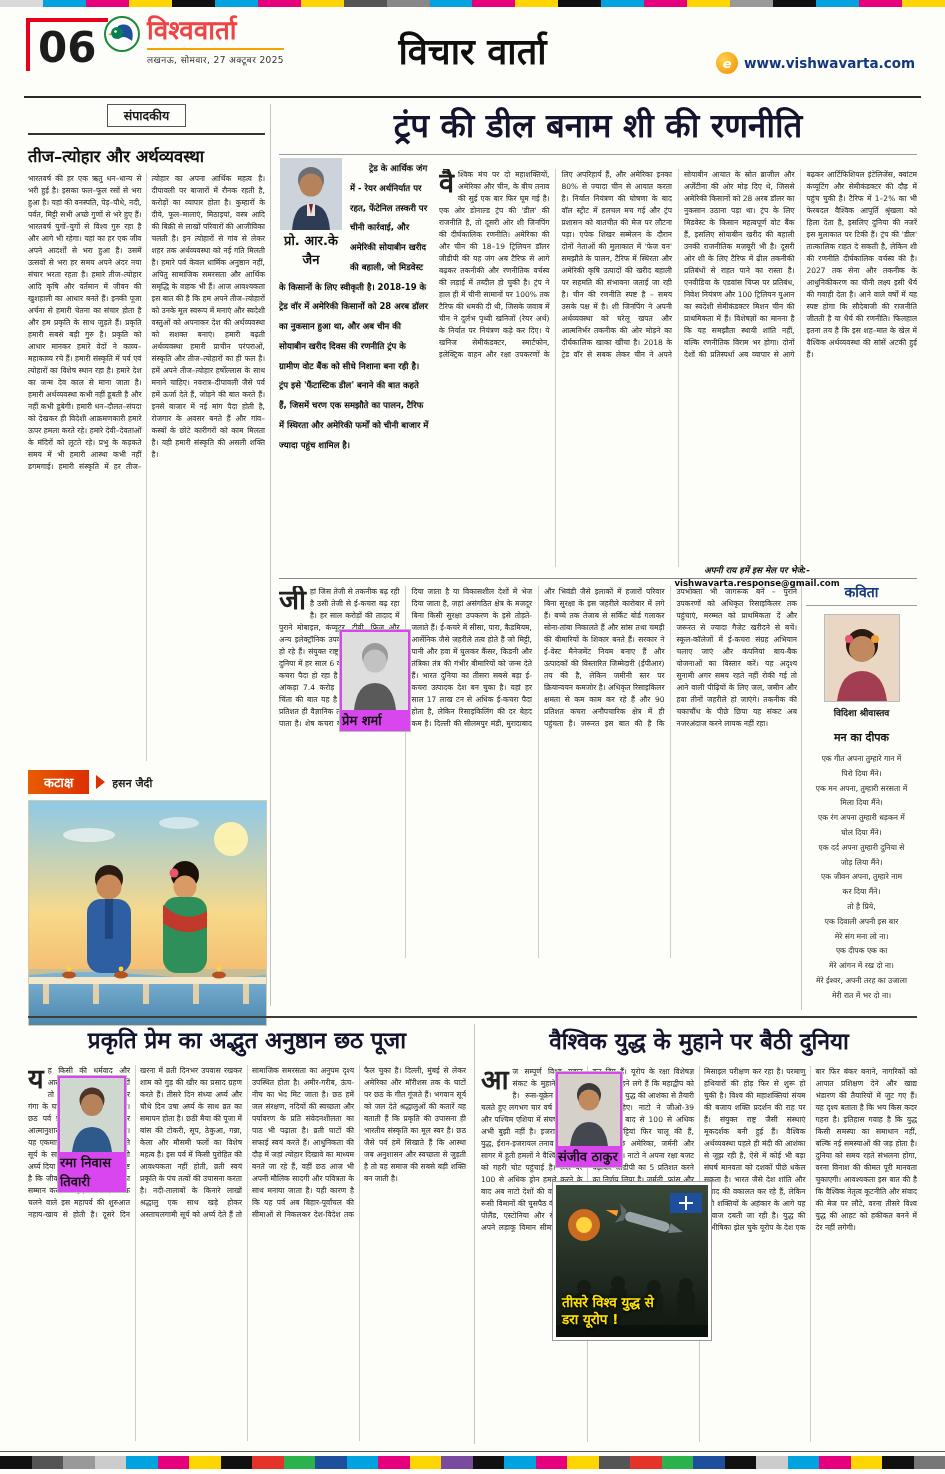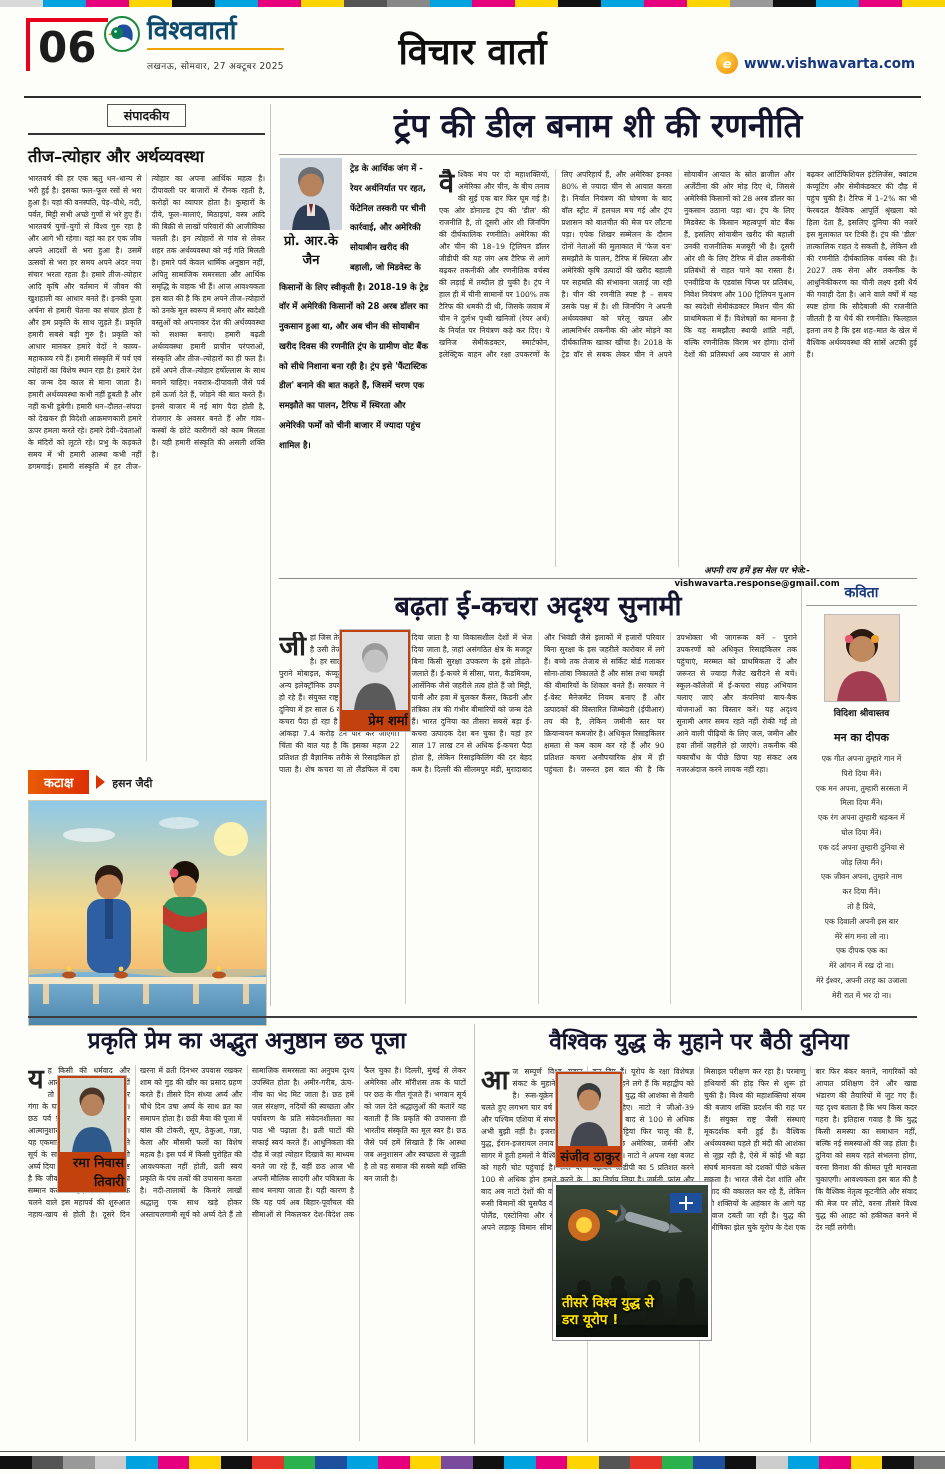--- a/index.html
+++ b/index.html
@@ -8,22 +8,22 @@
   
   .regbar{position:absolute;left:0;right:0;display:flex;}
   .regbar.top{top:0;height:7px;}
   .regbar.bottom{bottom:5px;height:13px;}
   .regbar i{flex:1;display:block;}
   
   .pageno{position:absolute;left:26px;top:18px;font-size:42px;font-weight:bold;color:#1c1c1c;
           line-height:1;padding:5px 12px 2px 8px;border-top:4px solid #e8001c;border-left:4px solid #e8001c;}
   .brand{position:absolute;left:104px;top:16px;display:flex;gap:7px;align-items:flex-start;}
   .peacock svg{width:36px;height:36px;display:block;}
-  .masthead{font-size:26px;font-weight:bold;color:#0c4a6e;line-height:1.1;}
-  .dateline{font-size:9px;color:#333;margin-top:3px;border-top:2px solid #f0a500;padding-top:9px;letter-spacing:.4px;}
+  .masthead{font-size:26px;font-weight:bold;color:#ef4444;line-height:1.1;}
+  .dateline{font-size:9px;color:#333;margin-top:3px;border-top:2px solid #f0a500;padding-top:3px;letter-spacing:.4px;}
   .edition-title{position:absolute;top:26px;left:300px;right:300px;text-align:center;font-size:36px;font-weight:bold;color:#0f0f0f;}
   .website{position:absolute;right:30px;top:52px;font-size:13.5px;font-weight:bold;color:#15377e;display:flex;align-items:center;gap:6px;}
   .elogo{width:22px;height:22px;border-radius:50%;background:radial-gradient(circle at 35% 35%,#ffd34d,#f08c00);
          color:#fff;font-weight:bold;display:flex;align-items:center;justify-content:center;font-size:13px;font-style:italic;}
   .header-rule{position:absolute;left:24px;right:24px;top:96px;border-top:2px solid #2a2a2a;box-shadow:0 3px 0 -2px #999;}
   
   .bodytext{font-size:7.5px;line-height:1.6;text-align:justify;color:#1c1c1c;overflow:hidden;}
   .dropcap::first-letter{font-size:27px;font-weight:bold;float:left;line-height:.95;padding:1px 4px 0 0;color:#222;}
   .vdiv{position:absolute;width:1px;background:#c2c2c2;}
   .vdiv-left{left:270px;top:104px;height:902px;}
@@ -46,30 +46,30 @@
   .kk-author{font-size:11px;font-weight:bold;color:#222;}
   .kk-art svg{width:237px;height:224px;display:block;border:1px solid #d8c9a8;}
   
   .lead{position:absolute;left:279px;top:102px;width:638px;}
   .lead h1{margin:0;text-align:center;font-size:33px;color:#14142f;}
   .lead-rule{border-top:1px solid #999;margin:7px 0 0;}
   .lead-intro{position:absolute;left:0;top:54px;width:150px;height:410px;overflow:hidden;}
   .lead-photobox{float:left;width:64px;margin:2px 7px 3px 0;text-align:center;}
   .lead-photobox svg{width:62px;height:72px;display:block;margin:0 auto;}
   .author-caption{font-size:13px;font-weight:bold;margin-top:2px;color:#111;}
-  .lead-intro-text{font-size:8.5px;font-weight:bold;line-height:1.62;text-align:justify;color:#101010;}
+  .lead-intro-text{font-size:8.5px;font-weight:bold;line-height:1.62;text-align:justify;color:#101010;margin-left:19px;}
   .lead-body{position:absolute;left:160px;top:67px;width:478px;height:398px;column-count:4;column-gap:12px;column-rule:1px solid #ccc;}
   .feedback{position:absolute;left:318px;top:462px;width:320px;text-align:center;font-size:8.6px;font-weight:bold;font-style:italic;color:#101010;line-height:1.5;}
   .feedback .email{font-style:normal;display:block;}
   
   .ewaste{position:absolute;left:279px;top:586px;width:518px;}
   .ewaste h2{margin:0 0 9px;text-align:center;font-size:27px;color:#14142f;}
   .ew-body{height:372px;column-count:4;column-gap:12px;column-rule:1px solid #ccc;}
   
-  .inset{position:absolute;background:#c2410c;padding:2px;text-align:right;box-shadow:0 0 0 1px #bbb;}
+  .inset{position:absolute;background:#d946ef;padding:2px;text-align:left;box-shadow:0 0 0 1px #bbb;}
   .inset svg{display:block;}
   .ew-photo{left:340px;top:630px;width:66px;}
   .ew-photo svg{width:66px;height:78px;}
   .ch-photo{left:58px;top:1076px;width:64px;}
   .ch-photo svg{width:64px;height:74px;}
   .war-photo{left:556px;top:1072px;width:62px;}
   .war-photo svg{width:62px;height:72px;}
   
   .poem{position:absolute;left:806px;top:582px;width:111px;text-align:center;}
   .poem-label{font-size:14px;font-weight:bold;color:#15377e;border-bottom:1px solid #999;padding-bottom:4px;margin-bottom:9px;}
@@ -225,21 +225,20 @@
     <div class="lead-body bodytext dropcap">वैश्विक मंच पर दो महाशक्तियों, अमेरिका और चीन, के बीच तनाव की सुई एक बार फिर घूम गई है। एक ओर डोनाल्ड ट्रंप की 'डील' की राजनीति है, तो दूसरी ओर शी जिनपिंग की दीर्घकालिक रणनीति। अमेरिका की और चीन की 18–19 ट्रिलियन डॉलर जीडीपी की यह जंग अब टैरिफ से आगे बढ़कर तकनीकी और रणनीतिक वर्चस्व की लड़ाई में तब्दील हो चुकी है। ट्रंप ने हाल ही में चीनी सामानों पर 100% तक टैरिफ की धमकी दी थी, जिसके जवाब में चीन ने दुर्लभ पृथ्वी खनिजों (रेयर अर्थ) के निर्यात पर नियंत्रण कड़े कर दिए। ये खनिज सेमीकंडक्टर, स्मार्टफोन, इलेक्ट्रिक वाहन और रक्षा उपकरणों के लिए अपरिहार्य हैं, और अमेरिका इनका 80% से ज्यादा चीन से आयात करता है। निर्यात नियंत्रण की घोषणा के बाद वॉल स्ट्रीट में हलचल मच गई और ट्रंप प्रशासन को बातचीत की मेज पर लौटना पड़ा। एपेक शिखर सम्मेलन के दौरान दोनों नेताओं की मुलाकात में 'फेज वन' समझौते के पालन, टैरिफ में स्थिरता और अमेरिकी कृषि उत्पादों की खरीद बहाली पर सहमति की संभावना जताई जा रही है। चीन की रणनीति स्पष्ट है – समय उसके पक्ष में है। शी जिनपिंग ने अपनी अर्थव्यवस्था को घरेलू खपत और आत्मनिर्भर तकनीक की ओर मोड़ने का दीर्घकालिक खाका खींचा है। 2018 के ट्रेड वॉर से सबक लेकर चीन ने अपने सोयाबीन आयात के स्रोत ब्राजील और अर्जेंटीना की ओर मोड़ दिए थे, जिससे अमेरिकी किसानों को 28 अरब डॉलर का नुकसान उठाना पड़ा था। ट्रंप के लिए मिडवेस्ट के किसान महत्वपूर्ण वोट बैंक हैं, इसलिए सोयाबीन खरीद की बहाली उनकी राजनीतिक मजबूरी भी है। दूसरी ओर शी के लिए टैरिफ में ढील तकनीकी प्रतिबंधों से राहत पाने का रास्ता है। एनवीडिया के एडवांस चिप्स पर प्रतिबंध, निवेश नियंत्रण और 100 ट्रिलियन युआन का स्वदेशी सेमीकंडक्टर मिशन चीन की प्राथमिकता में हैं। विशेषज्ञों का मानना है कि यह समझौता स्थायी शांति नहीं, बल्कि रणनीतिक विराम भर होगा। दोनों देशों की प्रतिस्पर्धा अब व्यापार से आगे बढ़कर आर्टिफिशियल इंटेलिजेंस, क्वांटम कंप्यूटिंग और सेमीकंडक्टर की दौड़ में पहुंच चुकी है। टैरिफ में 1–2% का भी फेरबदल वैश्विक आपूर्ति श्रृंखला को हिला देता है, इसलिए दुनिया की नजरें इस मुलाकात पर टिकी हैं। ट्रंप की 'डील' तात्कालिक राहत दे सकती है, लेकिन शी की रणनीति दीर्घकालिक वर्चस्व की है। 2027 तक सेना और तकनीक के आधुनिकीकरण का चीनी लक्ष्य इसी धैर्य की गवाही देता है। आने वाले वर्षों में यह स्पष्ट होगा कि सौदेबाजी की राजनीति जीतती है या धैर्य की रणनीति। फिलहाल इतना तय है कि इस शह–मात के खेल में वैश्विक अर्थव्यवस्था की सांसें अटकी हुई हैं।</div>
     <div class="feedback">
       <span>अपनी राय हमें इस मेल पर भेजे:-</span>
       <span class="email">vishwavarta.response@gmail.com</span>
     </div>
   </section>
 
   <div class="hrule-lead"></div>
 
   <section class="ewaste">
-    <h2>बढ़ता ई-कचरा अदृश्य सुनामी</h2>
     <div class="ew-body bodytext dropcap">जी हां जिस तेजी से तकनीक बढ़ रही है उसी तेजी से ई-कचरा बढ़ रहा है। हर साल करोड़ों की तादाद में पुराने मोबाइल, कंप्यूटर, टीवी, फ्रिज और अन्य इलेक्ट्रॉनिक उपकरण कबाड़ में तब्दील हो रहे हैं। संयुक्त राष्ट्र की रिपोर्ट के अनुसार दुनिया में हर साल 6 करोड़ टन से अधिक ई-कचरा पैदा हो रहा है और 2030 तक यह आंकड़ा 7.4 करोड़ टन पार कर जाएगा। चिंता की बात यह है कि इसका महज 22 प्रतिशत ही वैज्ञानिक तरीके से रिसाइकिल हो पाता है। शेष कचरा या तो लैंडफिल में दबा दिया जाता है या विकासशील देशों में भेज दिया जाता है, जहां असंगठित क्षेत्र के मजदूर बिना किसी सुरक्षा उपकरण के इसे तोड़ते-जलाते हैं। ई-कचरे में सीसा, पारा, कैडमियम, आर्सेनिक जैसे जहरीले तत्व होते हैं जो मिट्टी, पानी और हवा में घुलकर कैंसर, किडनी और तंत्रिका तंत्र की गंभीर बीमारियों को जन्म देते हैं। भारत दुनिया का तीसरा सबसे बड़ा ई-कचरा उत्पादक देश बन चुका है। यहां हर साल 17 लाख टन से अधिक ई-कचरा पैदा होता है, लेकिन रिसाइकिलिंग की दर बेहद कम है। दिल्ली की सीलमपुर मंडी, मुरादाबाद और भिवंडी जैसे इलाकों में हजारों परिवार बिना सुरक्षा के इस जहरीले कारोबार में लगे हैं। बच्चे तक तेजाब से सर्किट बोर्ड गलाकर सोना-तांबा निकालते हैं और सांस तथा चमड़ी की बीमारियों के शिकार बनते हैं। सरकार ने ई-वेस्ट मैनेजमेंट नियम बनाए हैं और उत्पादकों की विस्तारित जिम्मेदारी (ईपीआर) तय की है, लेकिन जमीनी स्तर पर क्रियान्वयन कमजोर है। अधिकृत रिसाइकिलर क्षमता से कम काम कर रहे हैं और 90 प्रतिशत कचरा अनौपचारिक क्षेत्र में ही पहुंचता है। जरूरत इस बात की है कि उपभोक्ता भी जागरूक बनें – पुराने उपकरणों को अधिकृत रिसाइकिलर तक पहुंचाएं, मरम्मत को प्राथमिकता दें और जरूरत से ज्यादा गैजेट खरीदने से बचें। स्कूल-कॉलेजों में ई-कचरा संग्रह अभियान चलाए जाएं और कंपनियां बाय-बैक योजनाओं का विस्तार करें। यह अदृश्य सुनामी अगर समय रहते नहीं रोकी गई तो आने वाली पीढ़ियों के लिए जल, जमीन और हवा तीनों जहरीले हो जाएंगे। तकनीक की चकाचौंध के पीछे छिपा यह संकट अब नजरअंदाज करने लायक नहीं रहा।</div>
   </section>
   <div class="inset ew-photo">
     <svg viewBox="0 0 66 78">
         <rect width="66" height="78" fill="#dedede"></rect>
         <circle cx="33" cy="24" r="13" fill="#9a9a9a"></circle>
         <circle cx="33" cy="29" r="11.5" fill="#c2c2c2"></circle>
         <path d="M12 78 q3 -27 21 -27 q18 0 21 27 z" fill="#5a5a5a"></path>
       </svg>
     <span class="author-caption">प्रेम शर्मा</span>

